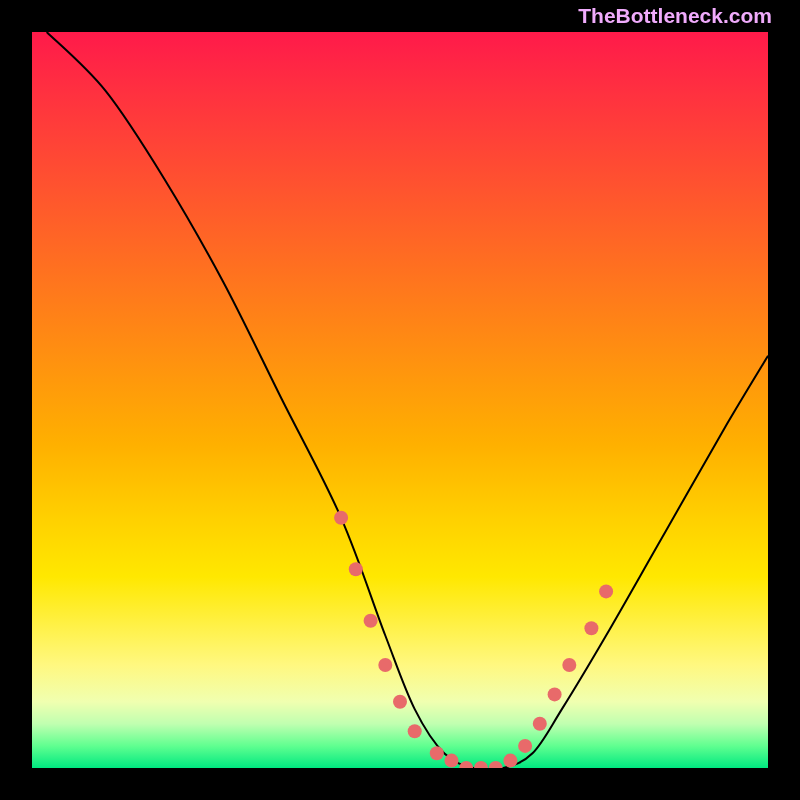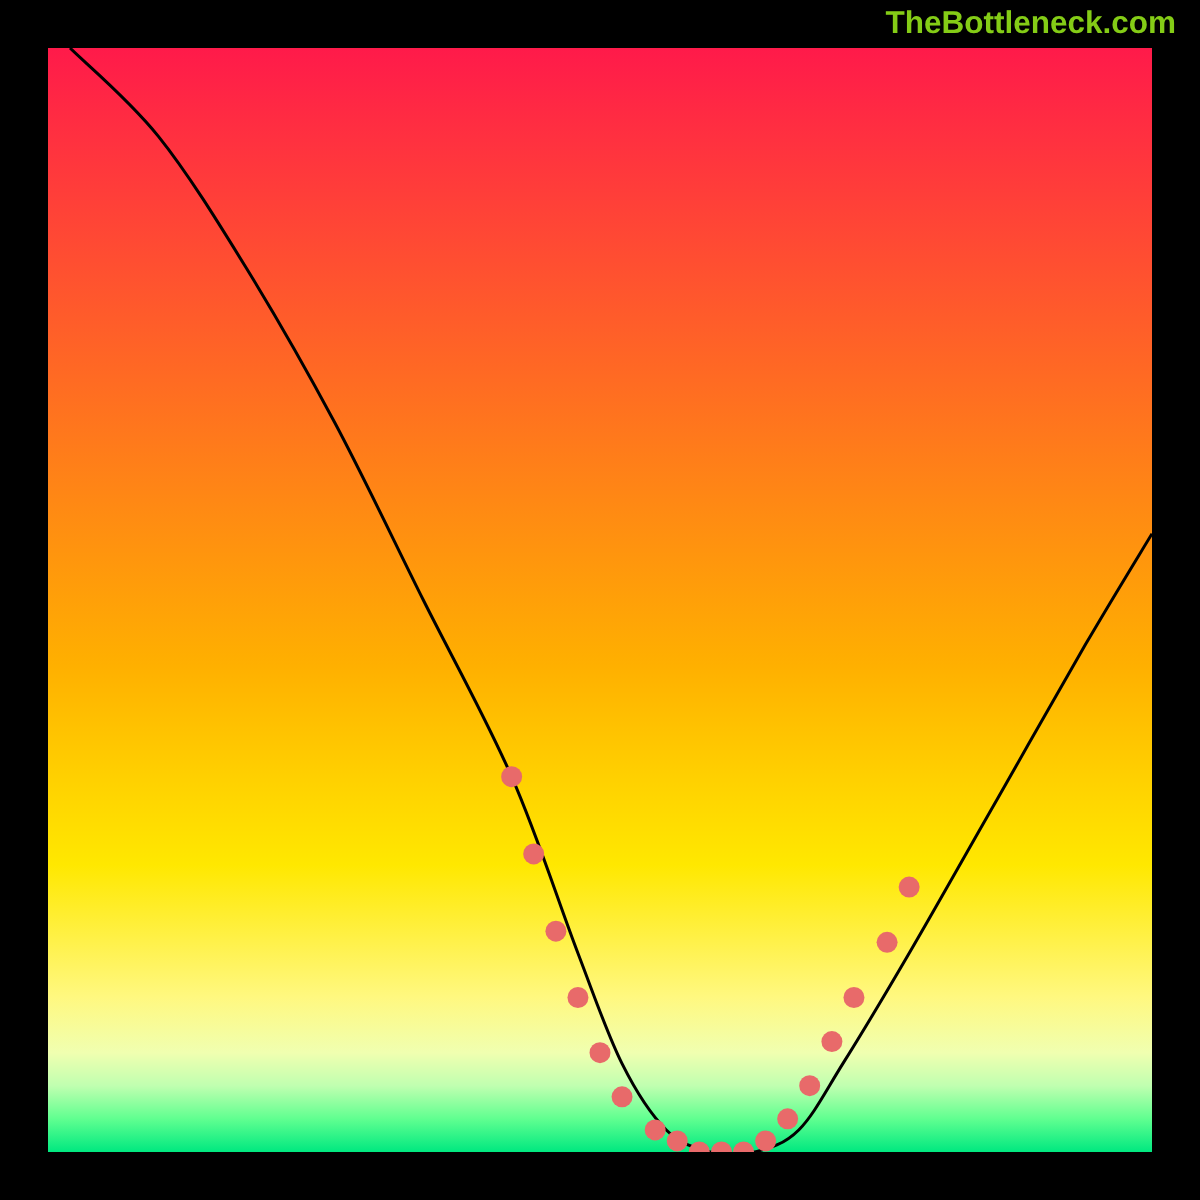--- a/index.html
+++ b/index.html
@@ -7,22 +7,22 @@
     width: 800px;
     height: 800px;
     background: #000;
     position: relative;
     font-family: Arial, sans-serif;
     overflow: hidden;
   }
   .watermark {
     position: absolute;
     top: 4px;
-    right: 16px;
-    color: #84cc16;
+    right: 28px;
+    color: #f0abfc;
     font-size: 21px;
     font-weight: bold;
     z-index: 10;
   }
   .plot-area {
     position: absolute;
     left: 32px;
     top: 32px;
     width: 736px;
     height: 736px;

